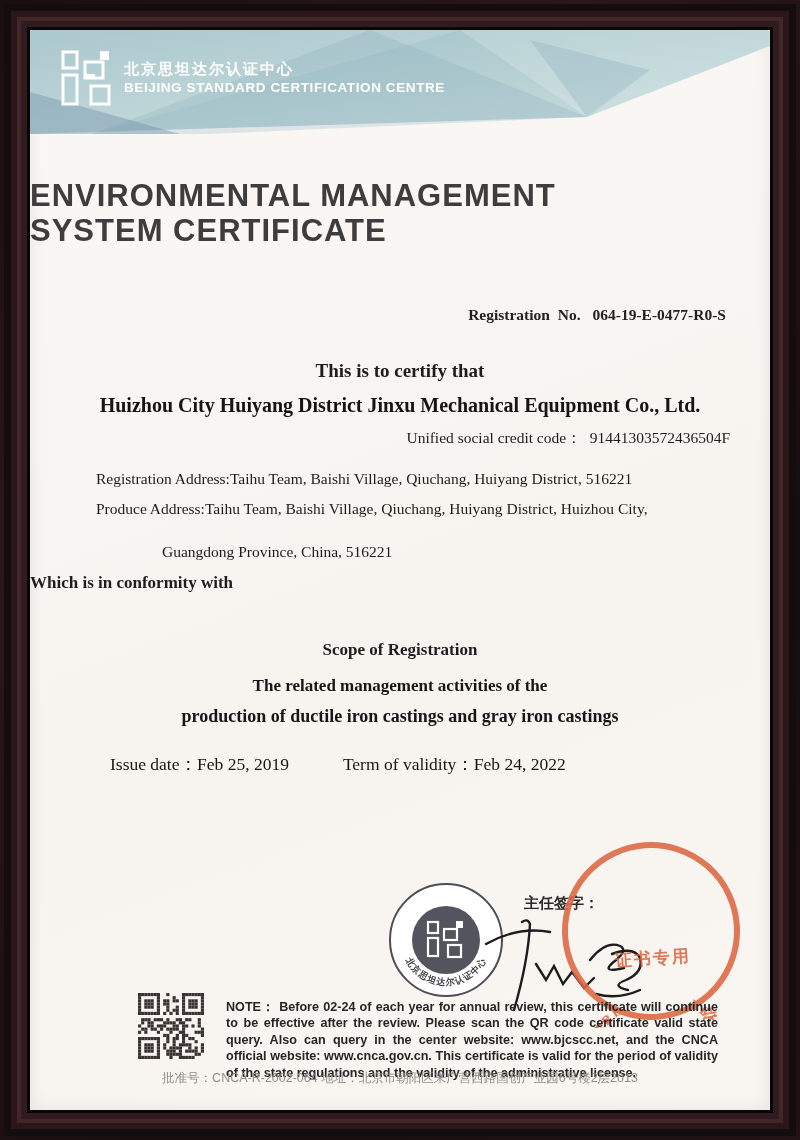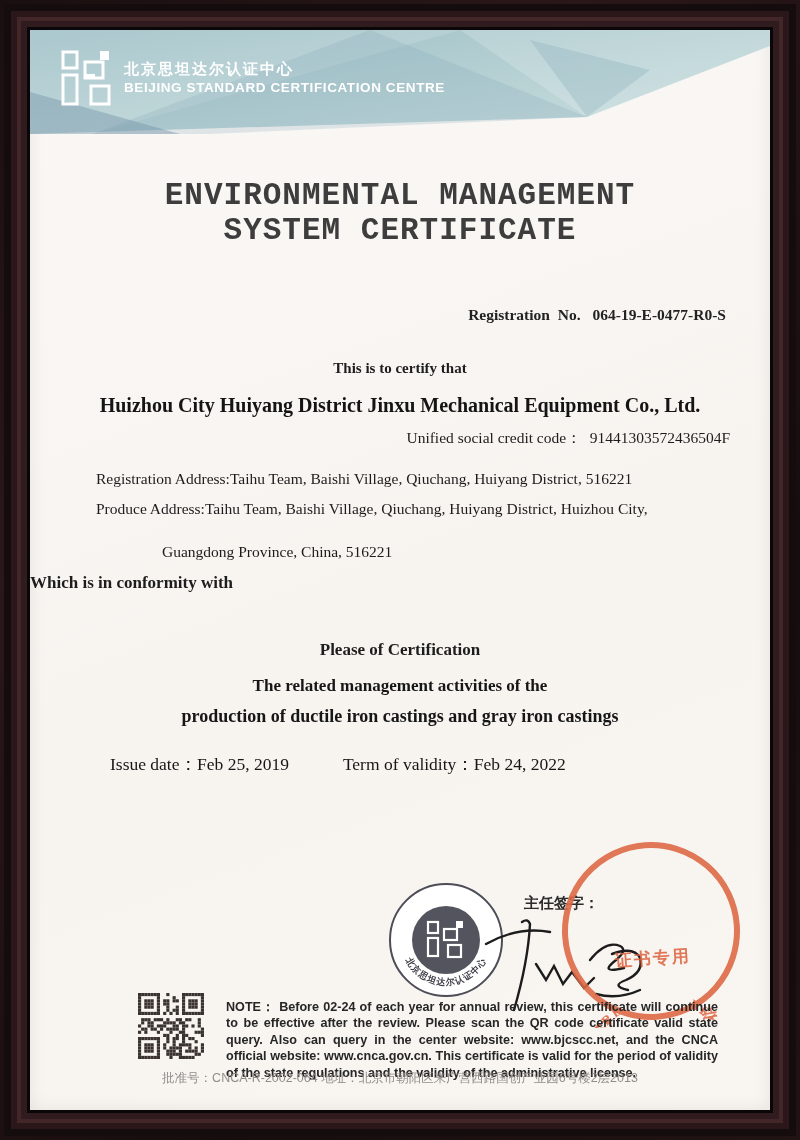--- a/index.html
+++ b/index.html
@@ -20,29 +20,29 @@
       inset 0 0 18px rgba(0,0,0,.08);
   }
   
   .band{position:absolute;left:0;top:0;width:740px;height:150px;}
   .brand{position:absolute;left:30px;top:18px;display:flex;align-items:center;gap:12px;}
   .brand-logo{width:52px;height:60px;}
   .brand-text{color:#ffffff;font-family:"Liberation Sans",sans-serif;}
   .brand-cn{font-size:15px;font-weight:bold;letter-spacing:2px;line-height:20px;}
   .brand-en{font-size:13.5px;font-weight:bold;letter-spacing:.6px;line-height:18px;}
   
-  .title{position:absolute;left:0;top:148px;width:100%;text-align:center;
-    font-family:Liberation Mono, monospace;font-weight:bold;color:#3d3d3d;
+  .title{position:absolute;left:0;top:148px;width:100%;
+    font-family:Liberation Sans, sans-serif;font-weight:bold;color:#3d3d3d;
     font-size:31px;line-height:35px;letter-spacing:1px;}
   .reg-line{position:absolute;left:0;top:258px;width:100%;text-align:right;
     padding-right:44px;box-sizing:border-box;font-weight:bold;font-size:15.5px;color:#222;white-space:pre;}
   .reg-line .num{margin-left:12px;}
   
   .certify-intro{position:absolute;left:0;top:330px;width:100%;text-align:center;
-    font-weight:bold;font-size:15px;color:#1d1d1d;}
+    font-weight:bold;font-size:19px;color:#1d1d1d;}
   .company{position:absolute;left:0;top:364px;width:100%;text-align:center;
     font-weight:bold;font-size:20px;color:#141414;}
   .credit{position:absolute;left:0;top:398px;width:100%;text-align:right;
     padding-right:40px;box-sizing:border-box;font-size:15.5px;color:#1c1c1c;}
   .credit .code{margin-left:8px;}
   .addr{position:absolute;left:66px;top:434px;width:630px;font-size:15.5px;
     color:#1c1c1c;line-height:30px;}
   .addr .indent{padding-left:66px;margin-top:13px;}
   
   .conf-intro{position:absolute;left:0;top:543px;width:100%;
@@ -130,21 +130,21 @@
   <div class="credit">
     <span>Unified social credit code：</span><span class="code">91441303572436504F</span>
   </div>
   <div class="addr">
     <div>Registration Address:Taihu Team, Baishi Village, Qiuchang, Huiyang District, 516221</div>
     <div>Produce Address:Taihu Team, Baishi Village, Qiuchang, Huiyang District, Huizhou City,</div>
     <div class="indent">Guangdong Province, China, 516221</div>
   </div>
 
   <div class="conf-intro">Which is in conformity with</div>
-  <div class="scope-h">Please of Certification</div>
+  <div class="scope-h">Scope of Registration</div>
   <div class="scope1">The related management activities of the</div>
   <div class="scope2">production of ductile iron castings and gray iron castings</div>
 
   <div class="dates">
     <span><span>Issue date：</span><span>Feb 25, 2019</span></span>
     <span><span>Term of validity：</span><span>Feb 24, 2022</span></span>
   </div>
 
   <svg class="seal-dark" viewBox="0 0 120 120">
     <circle cx="60" cy="60" r="56" fill="#ffffff" stroke="#4d4d57" stroke-width="2"></circle>

